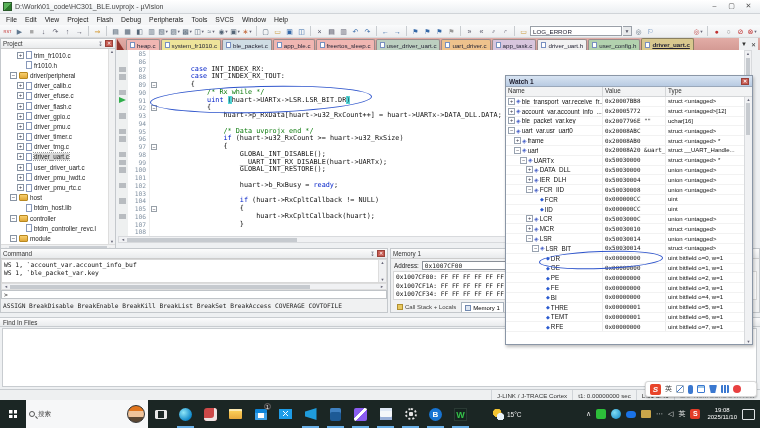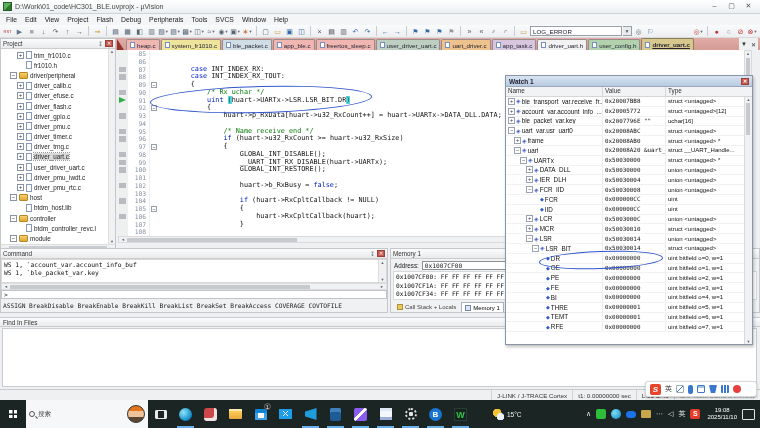--- a/index.html
+++ b/index.html
@@ -552,33 +552,33 @@
     <span>▼</span>
     <span>✕</span>
   </span>
 
   <div class="editor" id="crows">
       <div class="crow"><span class="cmargin"></span><span class="cnum">85</span><span class="cfold"></span><span class="ccode"></span></div>
       <div class="crow"><span class="cmargin"></span><span class="cnum">86</span><span class="cfold"></span><span class="ccode"></span></div>
       <div class="crow"><span class="cmargin"><span class="cblock"></span></span><span class="cnum">87</span><span class="cfold"></span><span class="ccode"><span class="sy-p">        </span><span class="sy-k">case</span><span class="sy-p"> INT_INDEX_RX:</span></span></div>
       <div class="crow"><span class="cmargin"><span class="cblock"></span></span><span class="cnum">88</span><span class="cfold"></span><span class="ccode"><span class="sy-p">        </span><span class="sy-k">case</span><span class="sy-p"> INT_INDEX_RX_TOUT:</span></span></div>
       <div class="crow"><span class="cmargin"></span><span class="cnum">89</span><span class="cfold"><span class="foldbox">−</span></span><span class="ccode"><span class="sy-p">        {</span></span></div>
-      <div class="crow"><span class="cmargin"><span class="cblock"></span></span><span class="cnum">90</span><span class="cfold"></span><span class="ccode"><span class="sy-p">            </span><span class="sy-c">/* Rx uchar */</span></span></div>
+      <div class="crow"><span class="cmargin"><span class="cblock"></span></span><span class="cnum">90</span><span class="cfold"></span><span class="ccode"><span class="sy-p">            </span><span class="sy-c">/* Rx while */</span></span></div>
       <div class="crow"><span class="cmargin"><span class="carrow"></span></span><span class="cnum">91</span><span class="cfold"></span><span class="ccode"><span class="sy-p">            </span><span class="sy-k">uint</span><span class="sy-p"> </span><span class="sy-b">(</span><span class="sy-p">huart-&gt;UARTx-&gt;LSR.LSR_BIT.DR</span><span class="sy-b">)</span></span></div>
       <div class="crow"><span class="cmargin"></span><span class="cnum">92</span><span class="cfold"><span class="foldbox">−</span></span><span class="ccode"><span class="sy-p">            {</span></span></div>
       <div class="crow"><span class="cmargin"><span class="cblock"></span></span><span class="cnum">93</span><span class="cfold"></span><span class="ccode"><span class="sy-p">                huart-&gt;p_RxData[huart-&gt;u32_RxCount++] = huart-&gt;UARTx-&gt;DATA_DLL.DATA;</span></span></div>
       <div class="crow"><span class="cmargin"></span><span class="cnum">94</span><span class="cfold"></span><span class="ccode"></span></div>
-      <div class="crow"><span class="cmargin"><span class="cblock"></span></span><span class="cnum">95</span><span class="cfold"></span><span class="ccode"><span class="sy-p">                </span><span class="sy-c">/* Name receive end */</span></span></div>
+      <div class="crow"><span class="cmargin"><span class="cblock"></span></span><span class="cnum">95</span><span class="cfold"></span><span class="ccode"><span class="sy-p">                </span><span class="sy-c">/* Data uvprojx end */</span></span></div>
       <div class="crow"><span class="cmargin"><span class="cblock"></span></span><span class="cnum">96</span><span class="cfold"></span><span class="ccode"><span class="sy-p">                </span><span class="sy-k">if</span><span class="sy-p"> (huart-&gt;u32_RxCount &gt;= huart-&gt;u32_RxSize)</span></span></div>
       <div class="crow"><span class="cmargin"></span><span class="cnum">97</span><span class="cfold"><span class="foldbox">−</span></span><span class="ccode"><span class="sy-p">                {</span></span></div>
       <div class="crow"><span class="cmargin"><span class="cblock"></span></span><span class="cnum">98</span><span class="cfold"></span><span class="ccode"><span class="sy-p">                    GLOBAL_INT_DISABLE();</span></span></div>
       <div class="crow"><span class="cmargin"><span class="cblock"></span></span><span class="cnum">99</span><span class="cfold"></span><span class="ccode"><span class="sy-p">                    __UART_INT_RX_DISABLE(huart-&gt;UARTx);</span></span></div>
       <div class="crow"><span class="cmargin"><span class="cblock"></span></span><span class="cnum">100</span><span class="cfold"></span><span class="ccode"><span class="sy-p">                    GLOBAL_INT_RESTORE();</span></span></div>
       <div class="crow"><span class="cmargin"></span><span class="cnum">101</span><span class="cfold"></span><span class="ccode"></span></div>
-      <div class="crow"><span class="cmargin"><span class="cblock"></span></span><span class="cnum">102</span><span class="cfold"></span><span class="ccode"><span class="sy-p">                    huart-&gt;b_RxBusy = </span><span class="sy-k">false</span><span class="sy-p">;</span></span></div>
+      <div class="crow"><span class="cmargin"><span class="cblock"></span></span><span class="cnum">102</span><span class="cfold"></span><span class="ccode"><span class="sy-p">                    huart-&gt;b_RxBusy = </span><span class="sy-k">ready</span><span class="sy-p">;</span></span></div>
       <div class="crow"><span class="cmargin"></span><span class="cnum">103</span><span class="cfold"></span><span class="ccode"></span></div>
       <div class="crow"><span class="cmargin"><span class="cblock"></span></span><span class="cnum">104</span><span class="cfold"></span><span class="ccode"><span class="sy-p">                    </span><span class="sy-k">if</span><span class="sy-p"> (huart-&gt;RxCpltCallback != NULL)</span></span></div>
       <div class="crow"><span class="cmargin"></span><span class="cnum">105</span><span class="cfold"><span class="foldbox">−</span></span><span class="ccode"><span class="sy-p">                    {</span></span></div>
       <div class="crow"><span class="cmargin"><span class="cblock"></span></span><span class="cnum">106</span><span class="cfold"></span><span class="ccode"><span class="sy-p">                        huart-&gt;RxCpltCallback(huart);</span></span></div>
       <div class="crow"><span class="cmargin"></span><span class="cnum">107</span><span class="cfold"></span><span class="ccode"><span class="sy-p">                    }</span></span></div>
       <div class="crow"><span class="cmargin"></span><span class="cnum">108</span><span class="cfold"></span><span class="ccode"></span></div>
     </div>
   <div class="editor-vscroll">
       <span class="vthumb"></span>
     </div>

